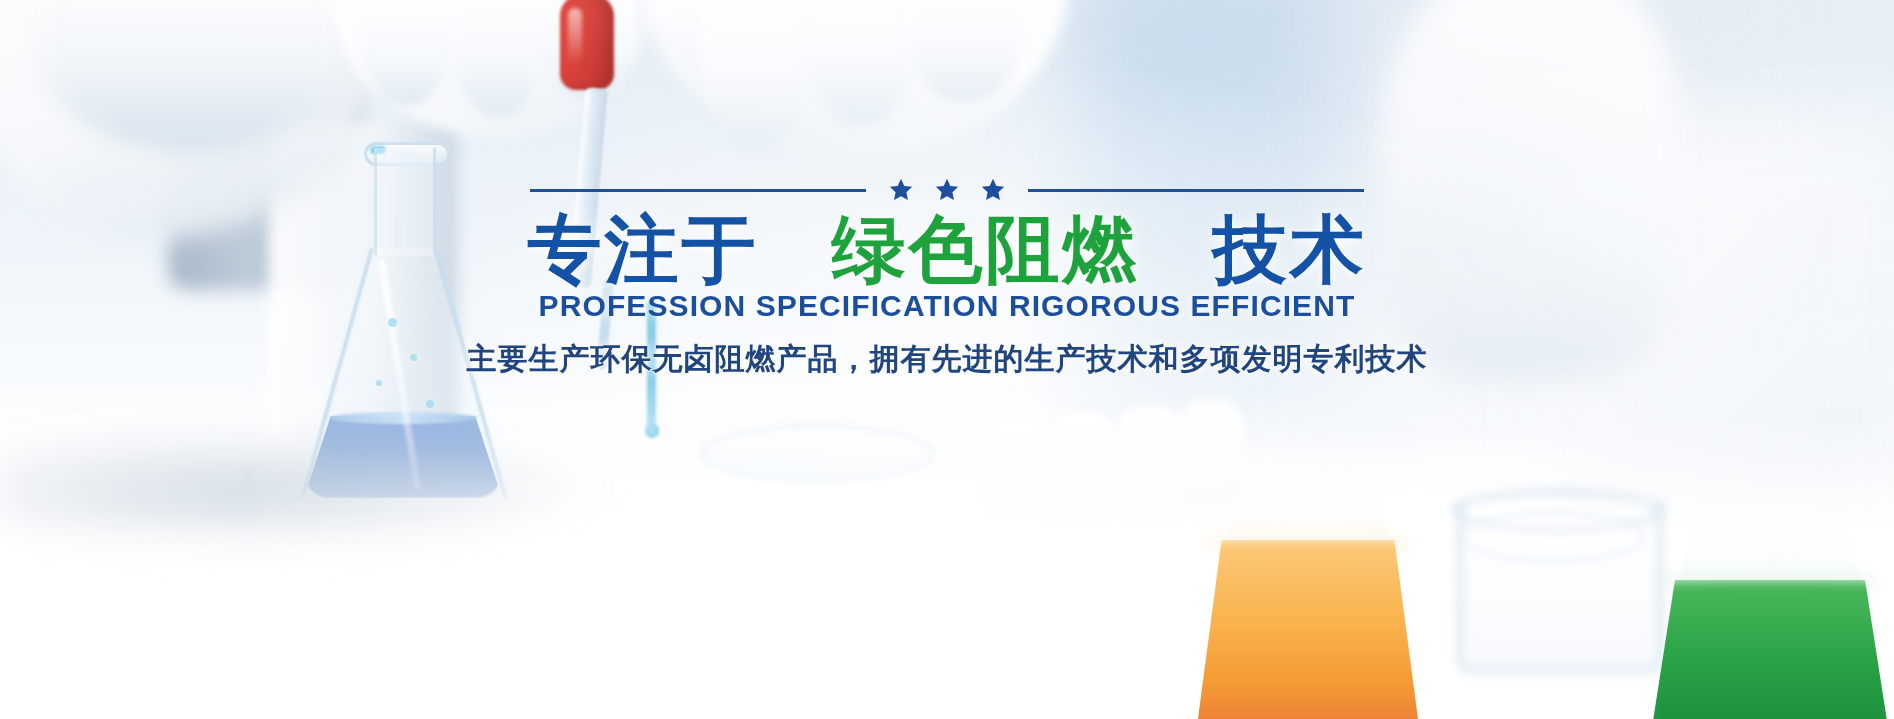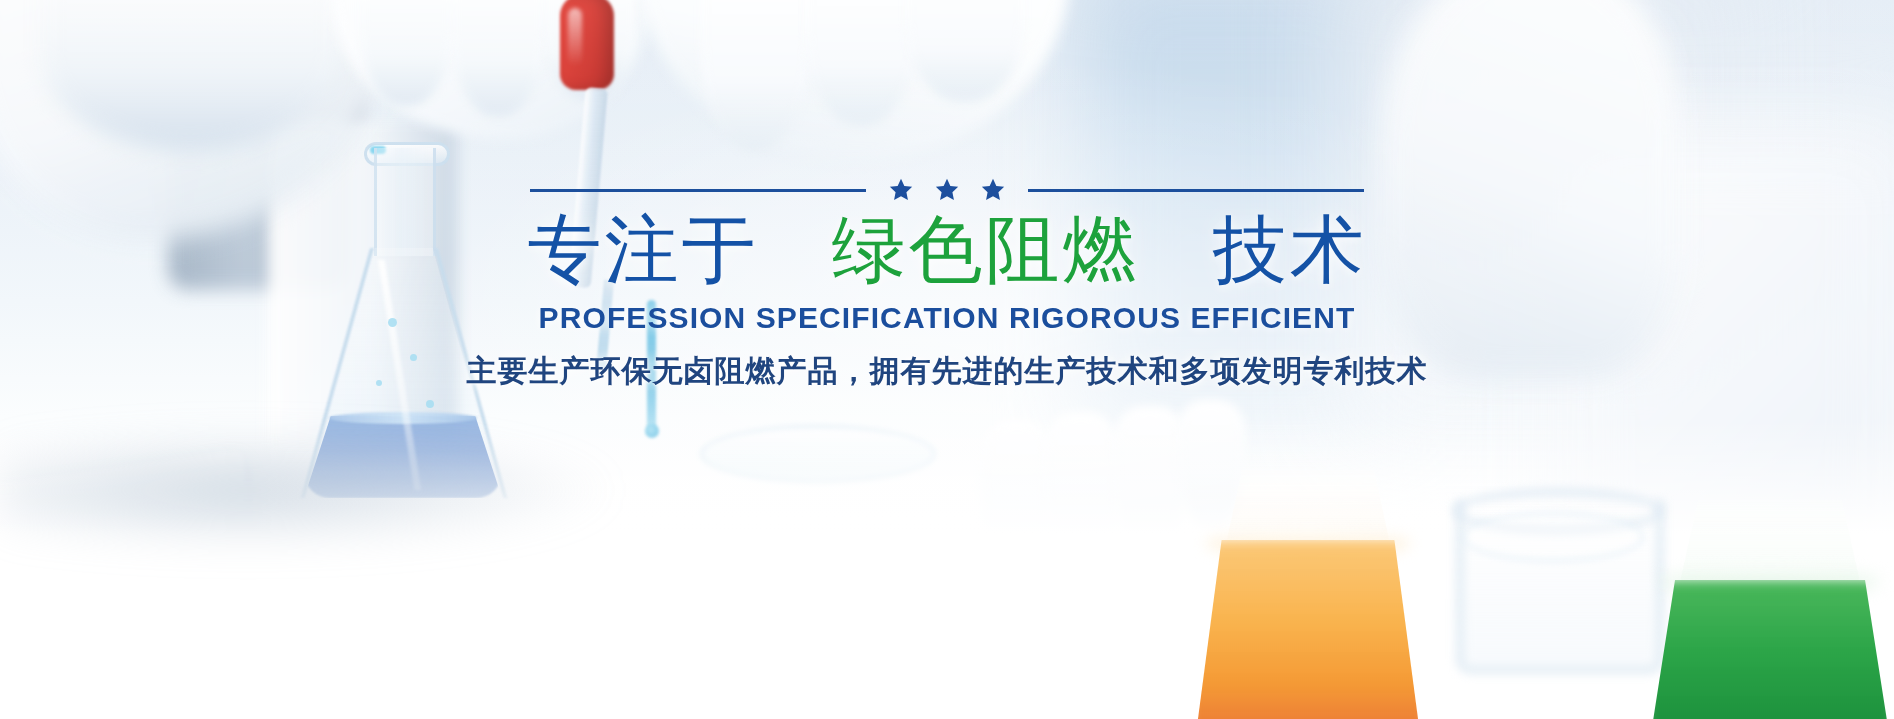--- a/index.html
+++ b/index.html
@@ -438,32 +438,32 @@
     display: inline-block;
     position: relative;
     width: 26px;
     height: 26px;
   }
   .star svg { display: block; }
 
   .headline {
     margin-top: 9px;
     font-size: 74px;
-    font-weight: 400;
+    font-weight: 700;
     letter-spacing: 3px;
     line-height: 1.06;
     white-space: nowrap;
     text-shadow: 0 2px 10px rgba(255,255,255,.85), 0 0 26px rgba(255,255,255,.7);
   }
   .hl-blue  { color: #1452a6; }
   .hl-green { color: #1da23c; }
   .hl-sp    { display: inline-block; width: 26px; }
 
   .subtitle {
-    margin-top: 12px;
+    margin-top: 0;
     font-size: 30px;
     font-weight: 700;
     letter-spacing: 1.1px;
     color: #1b4e9d;
     white-space: nowrap;
     text-shadow: 0 1px 8px rgba(255,255,255,.9);
     text-align: center;
   }
 
   .desc {

